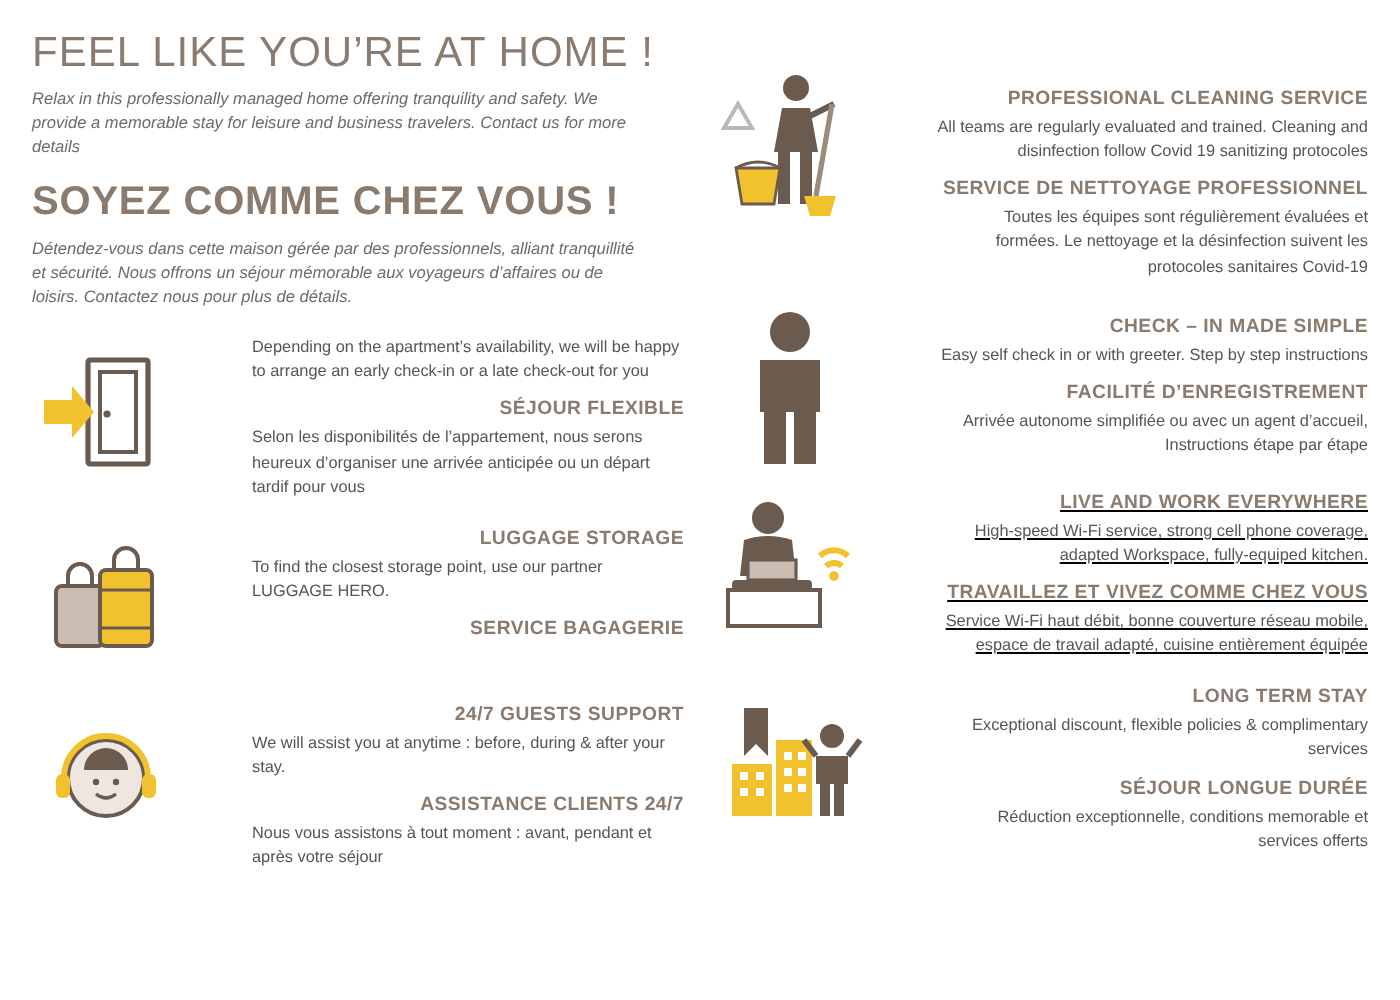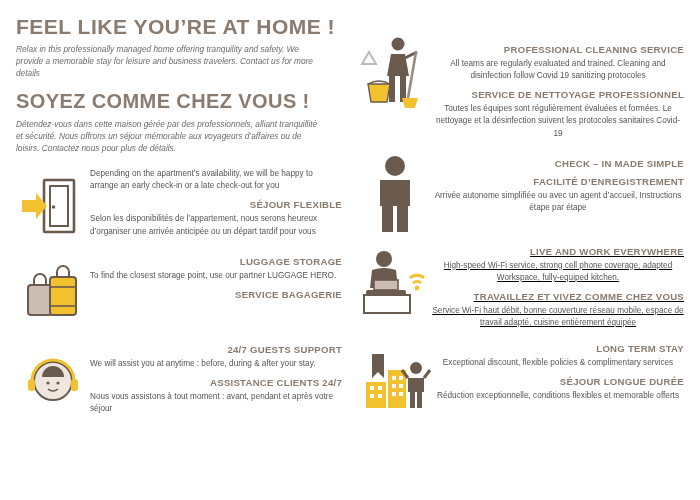--- a/index.html
+++ b/index.html
@@ -22,21 +22,21 @@
     height: 100%;
     gap: 8px;
   }
   .col { width: 50%; position: relative; }
   .col-left { padding-right: 4px; }
   .col-right { padding-left: 4px; }
 
   
   .hdr-en {
     font-size: 21px;
-    font-weight: bold;
+    font-weight: normal;
     letter-spacing: 0.5px;
     color: #8a7b6e;
     margin: 2px 0 5px 0;
     line-height: 1.05;
   }
   .hdr-en-sub {
     font-size: 8.3px;
     font-style: italic;
     color: #6b6b6b;
     line-height: 1.45;
@@ -57,20 +57,21 @@
     color: #6b6b6b;
     line-height: 1.45;
     max-width: 310px;
   }
 
   
   .entry {
     display: flex;
     align-items: flex-start;
     margin-top: 14px;
+    gap: 36px;
   }
   .icon-box {
     width: 74px;
     min-width: 74px;
     height: 74px;
     display: flex;
     align-items: center;
     justify-content: center;
   }
   .text-box { flex: 1; }
@@ -93,21 +94,21 @@
     font-size: 8.2px;
     color: #555;
     line-height: 1.48;
   }
   .ta-right { text-align: right; }
 
   
   .col-left .title-en, .col-left .title-fr { text-align: right; }
   .col-left .body-en, .col-left .body-fr { text-align: left; }
   .col-right .title-en, .col-right .title-fr { text-align: right; }
-  .col-right .body-en, .col-right .body-fr { text-align: center; }
+  .col-right .body-en, .col-right .body-fr { text-align: right; }
 
   svg { display: block; }
 </style>
 </head>
 <body>
 
 <div id="page">
   <div class="columns">
 
     <div class="col col-left">
@@ -205,20 +206,21 @@
         <div class="icon-box">
           <svg width="74" height="82" viewBox="0 0 74 82">
             <circle cx="37" cy="12" r="10" fill="#6b5a4e"></circle>
             <path d="M22 26 h30 v26 h-30 z" fill="#6b5a4e"></path>
             <rect x="24" y="52" width="11" height="26" fill="#6b5a4e"></rect>
             <rect x="39" y="52" width="11" height="26" fill="#6b5a4e"></rect>
           </svg>
         </div>
         <div class="text-box">
           <div class="title-en">CHECK – IN MADE SIMPLE</div>
+          <div class="body-en">Easy self check in or with greeter. Step by step instructions</div>
           <div class="title-fr">FACILITÉ D’ENREGISTREMENT</div>
           <div class="body-fr">Arrivée autonome simplifiée ou avec un agent d’accueil, Instructions étape par étape</div>
         </div>
       </div>
 
       <div class="entry" style="margin-top:14px;text-decoration:underline;">
         <div class="icon-box">
           <svg width="74" height="74" viewBox="0 0 74 74">
             <circle cx="26" cy="13" r="8" fill="#6b5a4e"></circle>
             <path d="M14 24 q12 -4 24 0 l2 18 h-28 z" fill="#6b5a4e"></path>
@@ -259,19 +261,19 @@
             <rect x="52" y="44" width="5" height="16" fill="#6b5a4e"></rect>
             <rect x="59" y="44" width="5" height="16" fill="#6b5a4e"></rect>
             <path d="M50 30 l-6 -8" stroke="#6b5a4e" stroke-width="3" fill="none"></path>
             <path d="M66 30 l6 -8" stroke="#6b5a4e" stroke-width="3" fill="none"></path>
           </svg>
         </div>
         <div class="text-box">
           <div class="title-en">LONG TERM STAY</div>
           <div class="body-en">Exceptional discount, flexible policies &amp; complimentary services</div>
           <div class="title-fr">SÉJOUR LONGUE DURÉE</div>
-          <div class="body-fr">Réduction exceptionnelle, conditions flexibles et memorable offerts</div>
+          <div class="body-fr">Réduction exceptionnelle, conditions memorable et services offerts</div>
         </div>
       </div>
 
     </div>
   </div>
 </div>
 
 </body></html>

